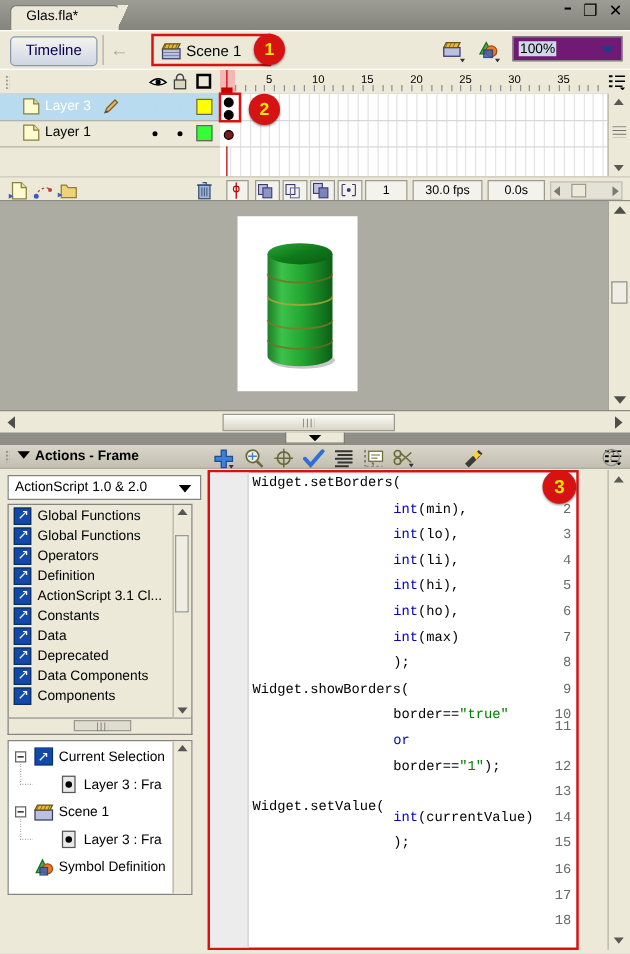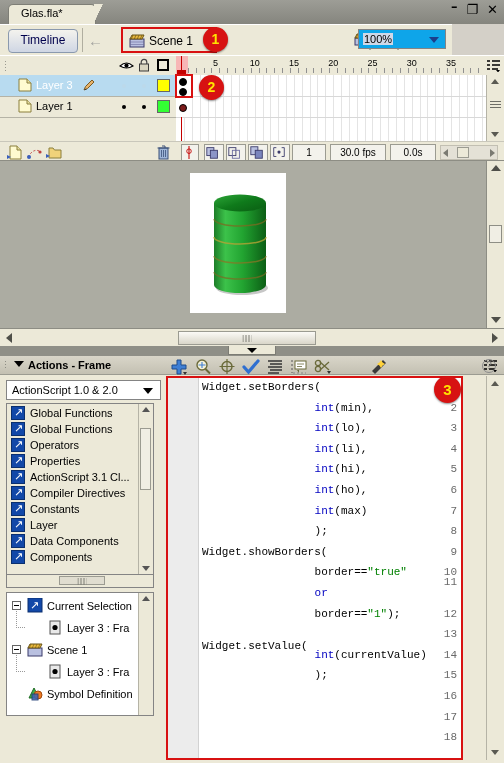--- a/index.html
+++ b/index.html
@@ -18,37 +18,37 @@
     background:#ece9d8;border:1px solid #7e7e76;border-bottom:none;
     border-radius:5px 5px 0 0;padding:2px 12px 0 12px;box-sizing:border-box;
     font-size:11px;color:#000;}
   .doc-tab:after{content:"";position:absolute;right:-9px;bottom:0;width:10px;height:20px;
     background:linear-gradient(115deg,#ece9d8 45%,transparent 46%);}
   .win-btns{position:absolute;right:6px;top:3px;display:flex;gap:9px;align-items:center;}
   .win-btns div{font-size:13px;line-height:13px;color:#000;cursor:default;font-family:"DejaVu Sans",sans-serif;}
   .wb-min{transform:translateY(-3px);font-weight:bold;}
 
   
-  .scenebar{position:absolute;left:0;top:24px;width:452px;height:31px;
+  .scenebar{position:absolute;left:0;top:24px;width:504px;height:31px;
     background:#ece9d8;border-top:1px solid #fff;}
   .tl-btn{position:absolute;left:8px;top:4px;width:68px;height:22px;
     background:linear-gradient(#f4f3ee,#cfd6e4);border:1px solid #8a99ae;border-radius:4px;
     font-size:12px;color:#00004d;text-align:center;line-height:21px;}
   .sep-v{position:absolute;top:3px;width:1px;height:24px;background:#b0aea0;}
   .back-arrow{position:absolute;left:88px;top:9px;width:22px;height:13px;color:#a5a5a0;font-size:15px;line-height:13px;}
   .scene-box{position:absolute;left:121px;top:2px;width:96px;height:26px;
     border:2px solid #d81111;box-sizing:border-box;background:#ece9d8;}
   .scene-ico{position:absolute;left:6px;top:5px;width:16px;height:14px;}
   .scene-lbl{position:absolute;left:26px;top:5px;font-size:12px;}
   .badge{position:absolute;border-radius:50%;background:#d71212;color:#ffe400;
     font-weight:bold;text-align:center;font-family:"Liberation Sans",sans-serif;
     box-shadow:0 1px 2px rgba(0,0,0,.45);}
   #badge1{left:203px;top:2px;width:25px;height:25px;line-height:25px;font-size:14px;}
   .sb-ico{position:absolute;top:6px;width:20px;height:19px;}
-  .zoom-box{position:absolute;right:6px;top:4px;width:88px;height:20px;background:#0ea5e9;
+  .zoom-box{position:absolute;right:6px;top:4px;width:88px;height:20px;background:#701a75;
     border:1px solid #848484;box-sizing:border-box;}
   .zoom-val{position:absolute;left:4px;top:3px;font-size:11px;background:#cfd8e8;padding:0 1px;}
   .zoom-arrow{position:absolute;right:6px;top:7px;border-left:5px solid transparent;
     border-right:5px solid transparent;border-top:6px solid #1b3e8c;}
 
   
   .timeline{position:absolute;left:0;top:55px;width:504px;height:105px;background:#ece9d8;
     border-top:1px solid #fff;}
   .tl-left{position:absolute;left:0;top:0;width:176px;height:85px;background:#ece9d8;}
   .grip{position:absolute;left:4px;top:4px;width:4px;height:12px;
@@ -512,37 +512,37 @@
           <div class="tnode">
             <span class="tico"></span>
             <span class="tlbl">Global Functions</span>
           </div>
           <div class="tnode">
             <span class="tico"></span>
             <span class="tlbl">Operators</span>
           </div>
           <div class="tnode">
             <span class="tico"></span>
-            <span class="tlbl">Properties</span>
+            <span class="tlbl">Definition</span>
           </div>
           <div class="tnode">
             <span class="tico"></span>
             <span class="tlbl">ActionScript 3.1 Cl...</span>
           </div>
           <div class="tnode">
             <span class="tico"></span>
-            <span class="tlbl">Compiler Directives</span>
-          </div>
-          <div class="tnode">
-            <span class="tico"></span>
             <span class="tlbl">Constants</span>
           </div>
           <div class="tnode">
             <span class="tico"></span>
-            <span class="tlbl">Layer</span>
+            <span class="tlbl">Data</span>
+          </div>
+          <div class="tnode">
+            <span class="tico"></span>
+            <span class="tlbl">Deprecated</span>
           </div>
           <div class="tnode">
             <span class="tico"></span>
             <span class="tlbl">Data Components</span>
           </div>
           <div class="tnode">
             <span class="tico"></span>
             <span class="tlbl">Components</span>
           </div>
         </div>

